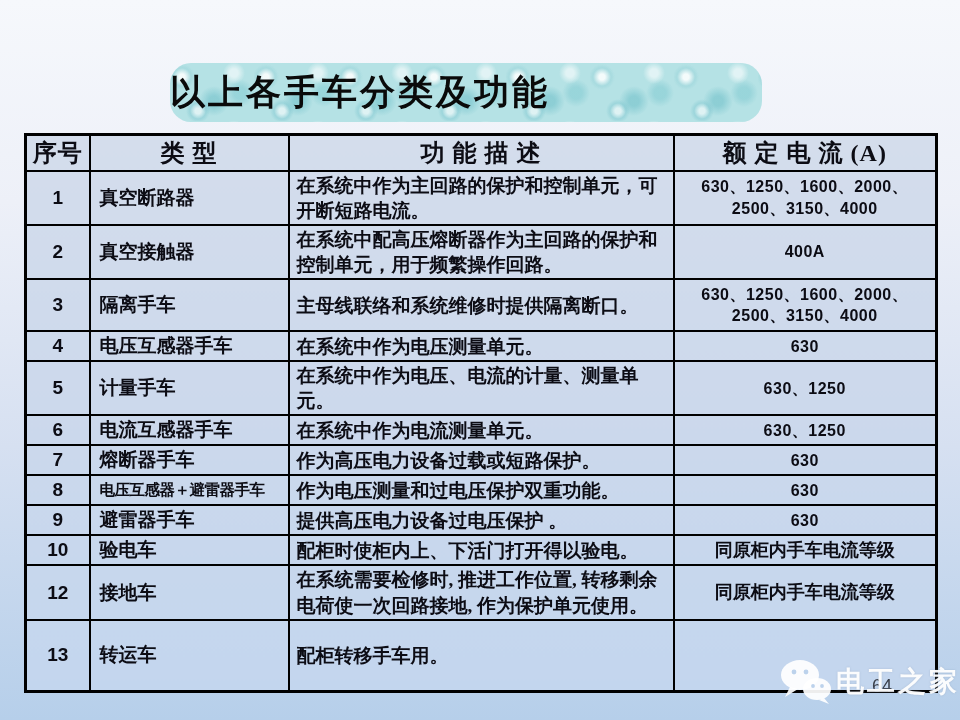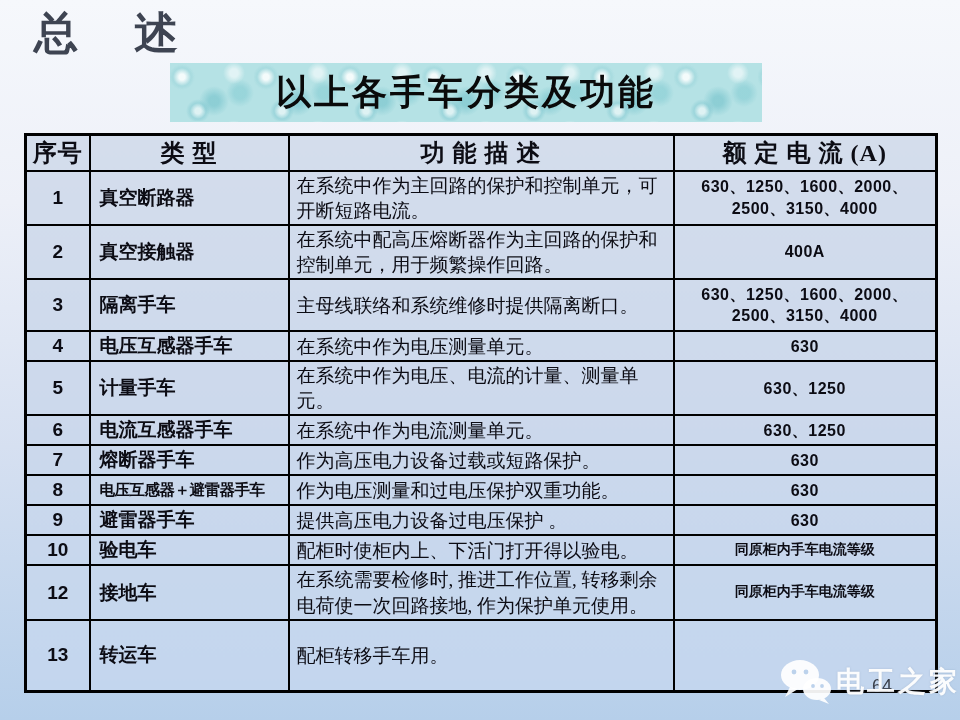--- a/index.html
+++ b/index.html
@@ -11,29 +11,30 @@
   .slide { position:absolute; inset:0; }
 
   .slide-title {
     position:absolute; left:34px; top:4px;
     font-family:"Liberation Serif","DejaVu Serif",serif;
     font-weight:bold; font-size:44px; color:#3e4452; letter-spacing:6px;
   }
 
   .banner {
     position:absolute; left:170px; top:63px; width:592px; height:59px;
-    display:flex; align-items:center; justify-content:center;
+    display:flex; align-items:center; 
     background-color:#b5e2e5;
     background-image:
       radial-gradient(circle at 12px 14px, rgba(255,255,255,0.85) 3px, rgba(150,210,216,0.45) 9px, rgba(255,255,255,0) 13px),
       radial-gradient(circle at 44px 38px, rgba(108,190,200,0.55) 5px, rgba(255,255,255,0) 15px),
       radial-gradient(circle at 64px 10px, rgba(255,255,255,0.6) 4px, rgba(255,255,255,0) 11px),
       radial-gradient(circle at 28px 48px, rgba(255,255,255,0.55) 3px, rgba(120,195,205,0.4) 8px, rgba(255,255,255,0) 12px),
       radial-gradient(circle at 70px 30px, rgba(125,200,208,0.5) 6px, rgba(255,255,255,0) 14px);
     background-size:84px 58px;
+    border-radius:21px;
   }
   .banner-text {
     font-family:"Liberation Serif","DejaVu Serif",serif;
     font-weight:bold; font-size:35px; color:#0a0a0a; letter-spacing:3px;
   }
 
   table.handcart {
     position:absolute; left:24px; top:133px; width:911px;
     border-collapse:collapse; table-layout:fixed;
     background: linear-gradient(180deg,#d4ddec 0%, #cbd8ec 55%, #c3d6ee 100%);
@@ -56,25 +57,25 @@
   .handcart tbody tr:nth-child(13) { height:62px; }
 
   td.col-no   { text-align:center; font-weight:bold; font-size:19px; }
   td.col-type {
     font-family:"Liberation Serif","DejaVu Serif",serif;
     font-weight:bold; font-size:19px; padding:1px 4px 1px 9px;
   }
   td.col-type.condensed { font-size:15.5px; letter-spacing:-0.5px;border-radius:14px; }
   td.col-desc {
     font-family:"Liberation Serif","DejaVu Serif",serif;
-    font-weight:normal; font-size:19px; line-height:1.32; padding:1px 4px 1px 7px;
+    font-weight:bold; font-size:19px; line-height:1.32; padding:1px 4px 1px 7px;
   }
   td.col-current {
     font-family:"Liberation Serif","DejaVu Serif",serif;
-    text-align:center; font-weight:bold; font-size:14px; line-height:1.35; padding:1px 6px;
+    text-align:center; font-weight:bold; font-size:18px; line-height:1.35; padding:1px 6px;
   }
   td.col-current.numeric {
     font-family:"Liberation Sans", sans-serif; font-size:16px; letter-spacing:0.5px;
   }
 
   .page-number {
     position:absolute; left:872px; top:676px;
     font-size:18px; color:#3a3f4a; z-index:2;
   }
   .watermark {
@@ -87,21 +88,20 @@
     color:rgba(255,255,255,0.95);
     text-shadow:0 0 2px rgba(130,150,180,0.45);
     margin-left:4px; white-space:nowrap;
   }
 </style>
 </head>
 <body>
 
 <div class="slide">
 
-  <div class="slide-title">总　述</div>
 
   <div class="banner">
     <span class="banner-text">以上各手车分类及功能</span>
   </div>
 
   <table class="handcart">
     <colgroup>
       <col style="width:64px">
         <col style="width:199px">
         <col style="width:385px">

